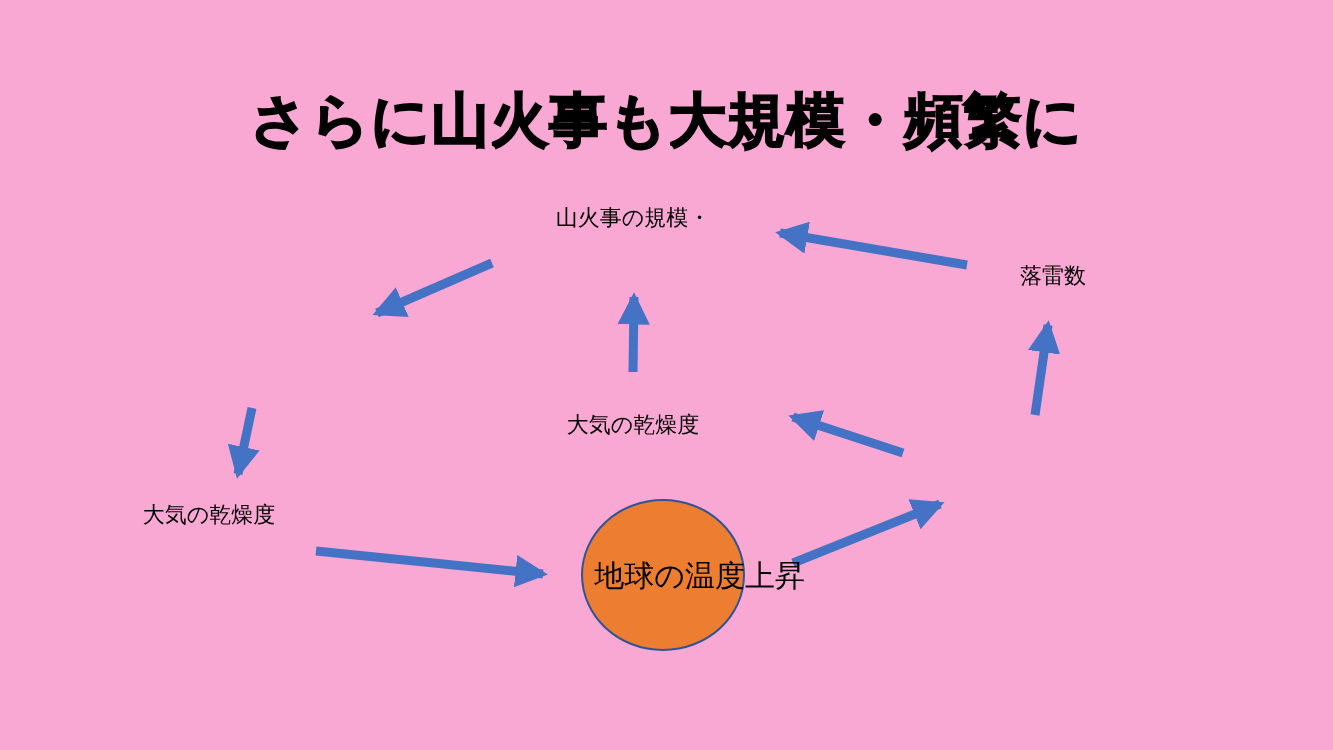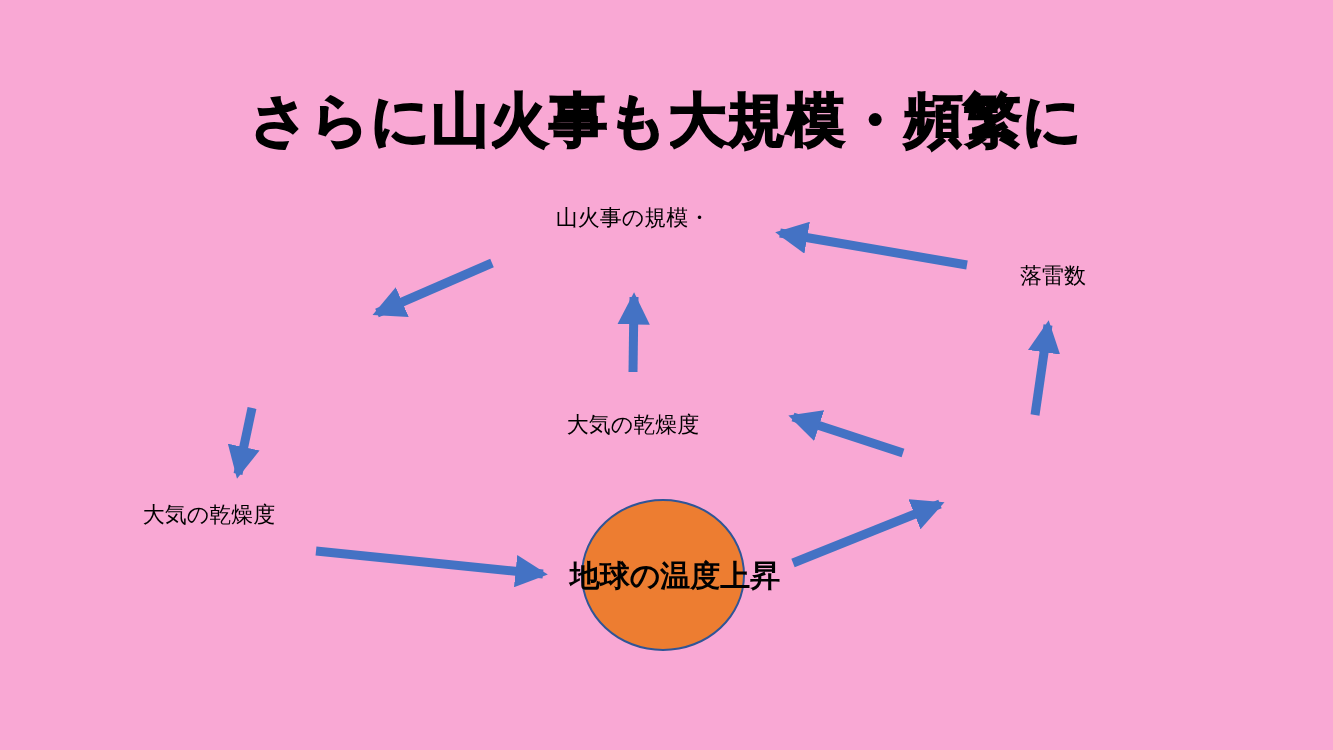--- a/index.html
+++ b/index.html
@@ -49,23 +49,23 @@
     width: 164px; height: 152px;
     border-radius: 50%;
     background: var(--circle-fill, #ED7D31);
     border: 2px solid var(--circle-border, #2F5597);
     box-sizing: border-box;
   }
   .earth-label {
     position: absolute;
     left: 545px; top: 556px;
     width: 260px;
-    text-align: center;
+    text-align: right;
     font-size: 30px;
-    font-weight: 700;
+    font-weight: 400;
     color: #000;
     white-space: nowrap;
   }
 </style>
 </head>
 <body>
 
 <div class="stage">
 
   <div class="title">さらに山火事も大規模・頻繁に</div>

